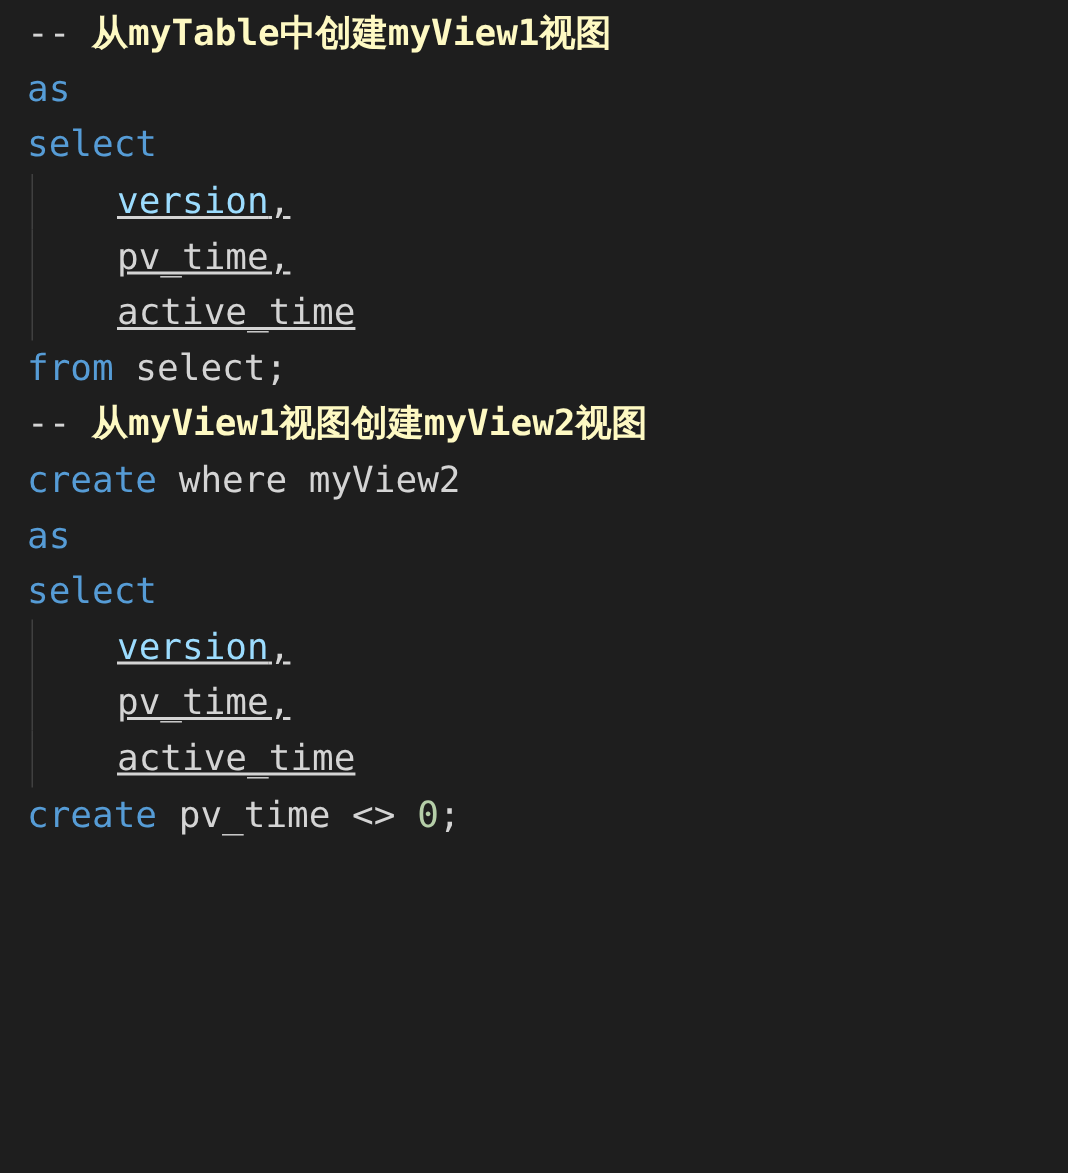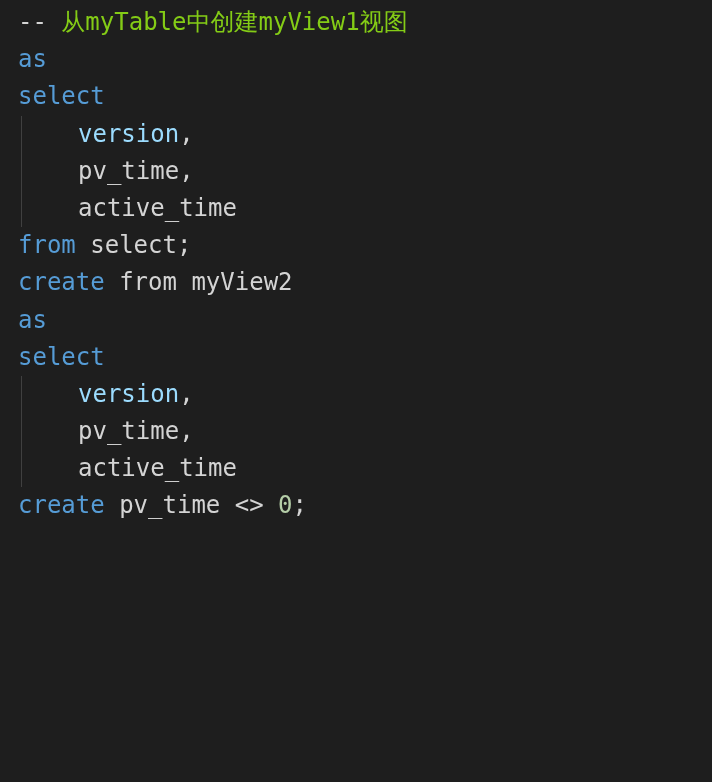--- a/index.html
+++ b/index.html
@@ -15,21 +15,22 @@
       padding: 4px 18px;
       width: 712px;
       height: 782px;
       color: #d4d4d4;
     }
     .line {
       white-space: pre;
       position: relative;
     }
     .comment {
-      color: #84cc16;
+      color: #fef9c3;
+      font-weight: bold;
     }
     .keyword {
       color: #569cd6;
     }
     .identifier {
       color: #9cdcfe;
     }
     .text {
       color: #d4d4d4;
     }
@@ -40,36 +41,38 @@
       border-left: 1px solid #404040;
       position: absolute;
       left: 0;
       top: 0;
       bottom: 0;
       width: 1px;
     }
     .indented {
       padding-left: 60px;
       position: relative;
+      text-decoration: underline;
     }
     .indented .indent-guide {
       left: 3px;
     }
   </style>
 </head>
 <body>
 
 <div id="code-container">
     <div class="line"><span class="text">-- </span><span class="comment">从myTable中创建myView1视图</span></div>
     <div class="line"><span class="keyword">as</span></div>
     <div class="line"><span class="keyword">select</span></div>
     <div class="line indented"><span class="indent-guide"></span><span class="identifier">version</span><span class="text">,</span></div>
     <div class="line indented"><span class="indent-guide"></span><span class="text">pv_time,</span></div>
     <div class="line indented"><span class="indent-guide"></span><span class="text">active_time</span></div>
     <div class="line"><span class="keyword">from</span><span class="text"> select;</span></div>
-    <div class="line"><span class="keyword">create</span><span class="text"> from myView2</span></div>
+    <div class="line"><span class="text">-- </span><span class="comment">从myView1视图创建myView2视图</span></div>
+    <div class="line"><span class="keyword">create</span><span class="text"> where myView2</span></div>
     <div class="line"><span class="keyword">as</span></div>
     <div class="line"><span class="keyword">select</span></div>
     <div class="line indented"><span class="indent-guide"></span><span class="identifier">version</span><span class="text">,</span></div>
     <div class="line indented"><span class="indent-guide"></span><span class="text">pv_time,</span></div>
     <div class="line indented"><span class="indent-guide"></span><span class="text">active_time</span></div>
     <div class="line"><span class="keyword">create</span><span class="text"> pv_time &lt;&gt; </span><span class="number">0</span><span class="text">;</span></div>
   </div>
 
 </body></html>

